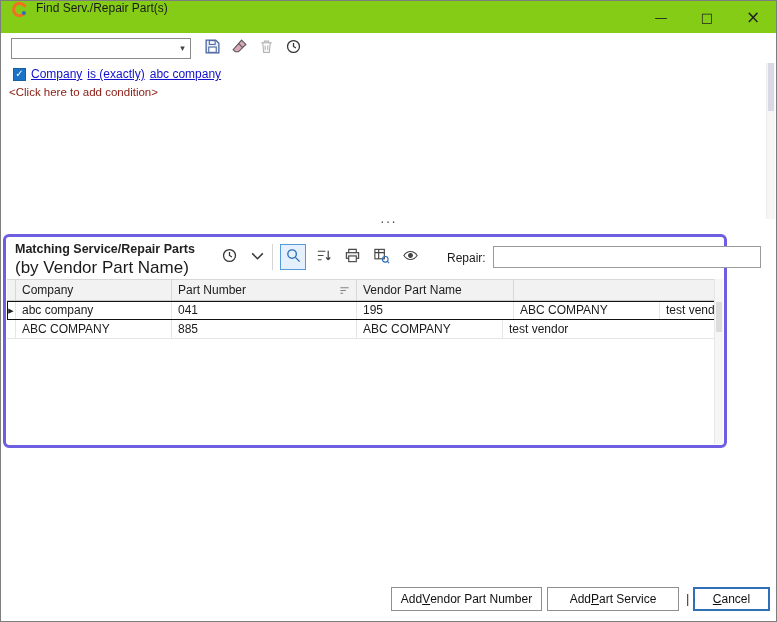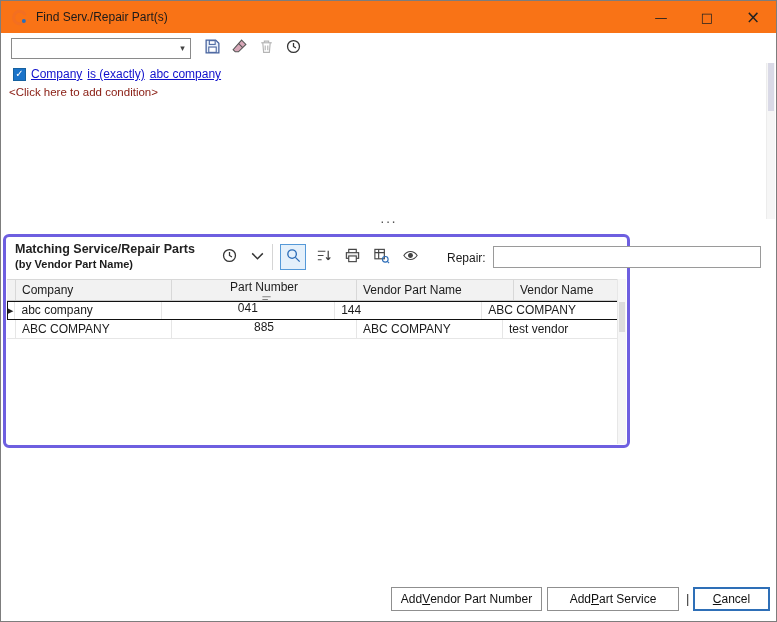--- a/index.html
+++ b/index.html
@@ -11,21 +11,21 @@
     background: #fff;
   }
   .window {
     position: relative;
     width: 777px; height: 622px;
     background: #fff;
     border: 1px solid #7d7d7d;
     overflow: hidden;
   }
   
-  .titlebar { position:absolute; top:0; left:0; right:0; height:32px; display:flex; align-items:center; background:#f97316; }
+  .titlebar { position:absolute; top:0; left:0; right:0; height:32px; display:flex; background:#84cc16; }
   .app-icon { margin-left:10px; width:17px; height:17px; display:inline-flex; }
   .title { margin-left:8px; font-size:12px; color:#1b1b1b; }
   .win-controls { position:absolute; right:0; top:0; display:flex; height:32px; }
   .win-btn { width:46px; height:32px; border:none; background:transparent; font-size:13px; color:#222;
              display:flex; align-items:center; justify-content:center; cursor:pointer;
              font-family: "DejaVu Sans", sans-serif; }
   .win-btn.close-btn { font-size:17px; }
   
   .toolbar { position:absolute; top:36px; left:10px; height:22px; display:flex; align-items:center; }
   .combo { position:relative; width:180px; height:21px; border:1px solid #8a8a8a; background:#fff; display:flex; align-items:center; }
@@ -40,45 +40,45 @@
   .checkbox { width:13px; height:13px; background:#1a73c9; border:1px solid #16619f; display:flex; align-items:center; justify-content:center; cursor:pointer; flex:0 0 auto; }
   .checkbox .check { color:#fff; font-size:10px; line-height:1; }
   .cond-link { color:#1111cc; text-decoration:underline; font-size:12px; cursor:pointer; }
   .add-cond { margin-top:3px; color:#8b2016; font-size:11.5px; cursor:pointer; width:max-content;text-align:right; }
   .v-scrollbar { position:absolute; top:62px; right:1px; width:9px; height:156px; background:#f6f6f6; border-left:1px solid #ececec; cursor:pointer; }
   .v-scrollbar .thumb { position:absolute; top:0; left:1px; right:1px; height:48px; background:#d9d9e6; }
   
   .splitter { position:absolute; top:215px; left:0; right:0; height:12px; text-align:center; color:#555;
               font-size:14px; letter-spacing:1px; line-height:10px; cursor:row-resize; user-select:none; }
   
-  .results-panel { position:absolute; top:233px; left:2px; width:627px; height:214px;
+  .results-panel { position:absolute; top:233px; left:2px; width:724px; height:214px;
                    border:3px solid #6e5fe0; border-radius:6px; background:#fff; }
   .rp-title { position:absolute; left:9px; top:5px; font-weight:bold; font-size:12.5px; color:#222; white-space:nowrap; }
-  .rp-subtitle { position:absolute; left:9px; top:21px; font-weight:bold; font-size:11px; white-space:nowrap; }
+  .rp-subtitle { position:absolute; left:9px; top:21px; font-weight:normal; font-size:17px; white-space:nowrap; }
   .rp-iconbtn { position:absolute; top:7px; width:26px; height:26px; background:transparent; border:1px solid transparent;
                 display:flex; align-items:center; justify-content:center; padding:0; cursor:pointer; }
   .rp-iconbtn svg { width:17px; height:17px; }
   .rp-clock { left:210px; }
   .rp-chevron { left:238px; }
   .rp-divider { position:absolute; left:266px; top:7px; width:1px; height:26px; background:#d5d5d5; }
   .rp-find   { left:274px; background:#e4f0fb; border:1px solid #5599d8; }
   .rp-sort   { left:304px; }
   .rp-print  { left:333px; }
   .rp-searchgrid { left:362px; }
   .rp-eye    { left:391px; }
   .rp-locate-label { position:absolute; left:441px; top:14px; font-size:12px; }
   .rp-locate-input { position:absolute; left:487px; top:9px; width:268px; height:22px; border:1px solid #9a9a9a;
                      font-size:12px; padding:0 4px; font-family:inherit; outline:none; }
   
   .grid { position:absolute; top:42px; left:1px; right:1px; bottom:1px; font-size:12px; background:#fff; }
   .grid-header { display:flex; height:22px; background:#f2f2f2; border-top:1px solid #d8d8d8; border-bottom:1px solid #c9c9c9; }
   .cell { border-right:1px solid #d8d8d8; padding-left:6px; display:flex; align-items:center; overflow:hidden; white-space:nowrap; }
   .sel-col { width:9px; padding:0; justify-content:center; }
   .col-company { width:156px; }
-  .col-part { width:185px; justify-content:space-between; padding-right:6px;flex-direction:column; }
+  .col-part { width:185px; justify-content:space-between; padding-right:6px; }
   .col-vpn { width:157px;align-items:center; }
   .col-vc { width:146px; }
   .col-vn { flex:1; }
   .grid-row { display:flex; height:19px; border-bottom:1px solid #e6e6e6; background:#fff; cursor:pointer; }
   .grid-row .cell { border-right:1px solid #e6e6e6; }
   .grid-row.selected { outline:1px solid #111; outline-offset:-1px; }
   .marker { font-size:7px; color:#222; line-height:1; }
   .sort-glyph { display:inline-flex; margin-left:4px; }
   .grid-scrollbar { position:absolute; top:0; right:0; bottom:0; width:9px; background:#f6f6f6; border-left:1px solid #e7e7e7; cursor:pointer; }
   .grid-scrollbar .thumb { position:absolute; top:23px; left:1px; right:1px; height:30px; background:#dcdcdc; }
@@ -248,32 +248,29 @@
           <span>Part Number</span>
           <span class="sort-glyph">
             <svg width="11" height="11" viewBox="0 0 12 12" stroke="#777" fill="none">
               <path d="M1.5 3h9M1.5 6h6M1.5 9h3"></path>
             </svg>
           </span>
         </div>
         <div class="cell col-vpn">
           <span>Vendor Part Name</span>
         </div>
-        <div class="cell col-vn">
-          <span>Vendor Name</span>
-        </div>
       </div>
 
       <div class="grid-row selected">
         <div class="cell sel-col">
           <span class="marker">▶</span>
         </div>
         <div class="cell col-company">abc company</div>
         <div class="cell col-part">041</div>
-        <div class="cell col-vpn">144</div>
+        <div class="cell col-vpn">195</div>
         <div class="cell col-vc">ABC COMPANY</div>
         <div class="cell col-vn">test vendor</div>
       </div>
 
       <div class="grid-row">
         <div class="cell sel-col"></div>
         <div class="cell col-company">ABC COMPANY</div>
         <div class="cell col-part">885</div>
         <div class="cell col-vc">ABC COMPANY</div>
         <div class="cell col-vn">test vendor</div>

